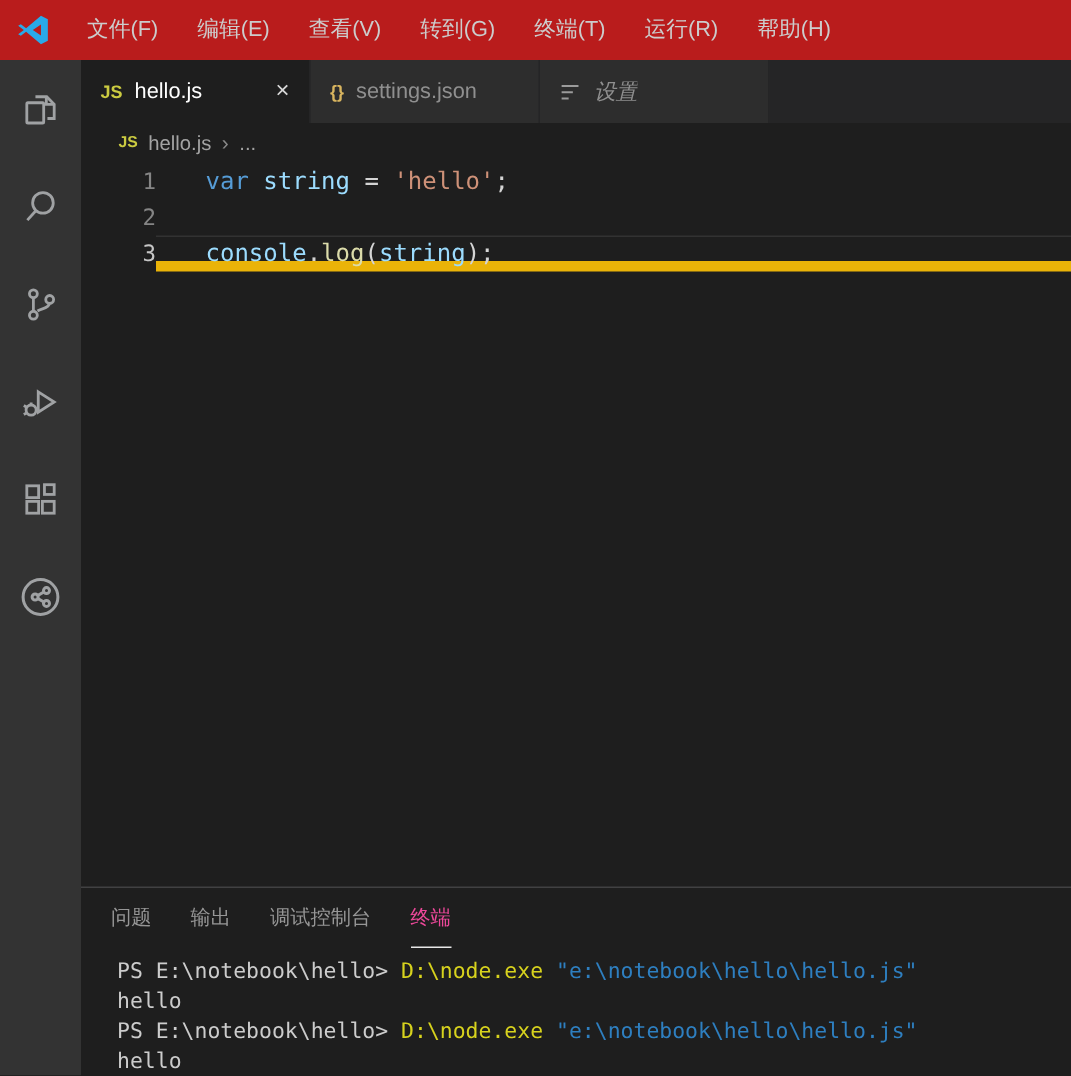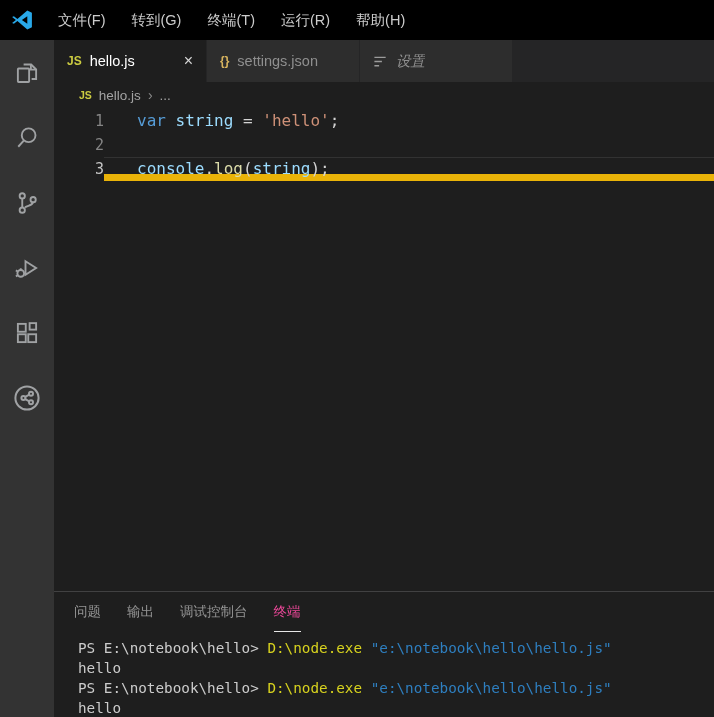--- a/index.html
+++ b/index.html
@@ -5,21 +5,21 @@
   * { box-sizing: border-box; margin: 0; padding: 0; }
   html,body { width:714px; height:717px; overflow:hidden; }
   body {
     background:#1e1e1e;
     font-family:"Liberation Sans", sans-serif;
     color:#cccccc;
     position:relative;
   }
   
   .titlebar {
-    height:40px; background:#000000;
+    height:40px; background:#b91c1c;
     display:flex; align-items:center;
     font-size:14.5px; color:#cccccc;
   }
   .logo { width:24px; height:24px; margin:0 11px 0 10px; display:flex; align-items:center; }
   .menu-item { padding:0 13px; line-height:40px; cursor:default; white-space:nowrap; }
   
   .main { display:flex; height:677px; }
   .activitybar {
     width:54px; background:#333333; flex:none;
     display:flex; flex-direction:column;
@@ -83,20 +83,22 @@
 
 <div class="titlebar">
   <span class="logo">
     <svg viewBox="0 0 24 24" width="24" height="24">
       <path fill="#29a9e9" fill-rule="evenodd" d="M17.3 2.5 L7.4 10.9 3.9 8.2 2.1 9.1 5.9 12 2.1 14.9 3.9 15.8 7.4 13.1 17.3 21.5 21.9 19.2 V4.8 Z
            M17.3 8.3 V15.7 L11.9 12 Z"></path>
     </svg>
   </span>
   <div id="menu-bar" style="display: flex;">
       <div class="menu-item">文件(F)</div>
+      <div class="menu-item">编辑(E)</div>
+      <div class="menu-item">查看(V)</div>
       <div class="menu-item">转到(G)</div>
       <div class="menu-item">终端(T)</div>
       <div class="menu-item">运行(R)</div>
       <div class="menu-item">帮助(H)</div>
     </div>
 </div>
 
 <div class="main">
   <div class="activitybar" id="activity-bar">
       <div class="ab-item">

